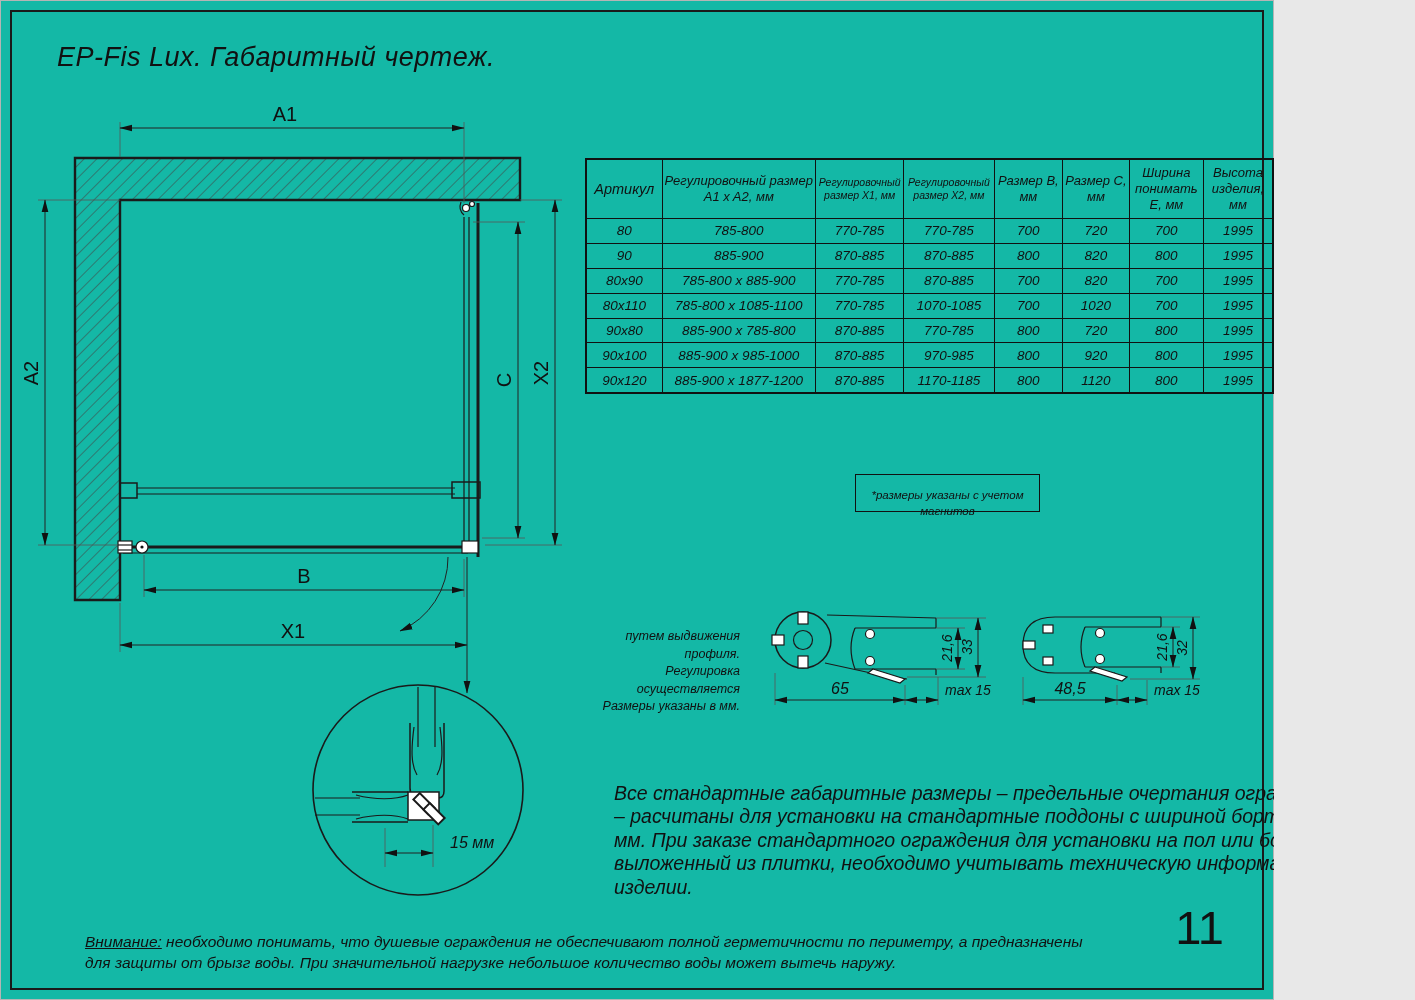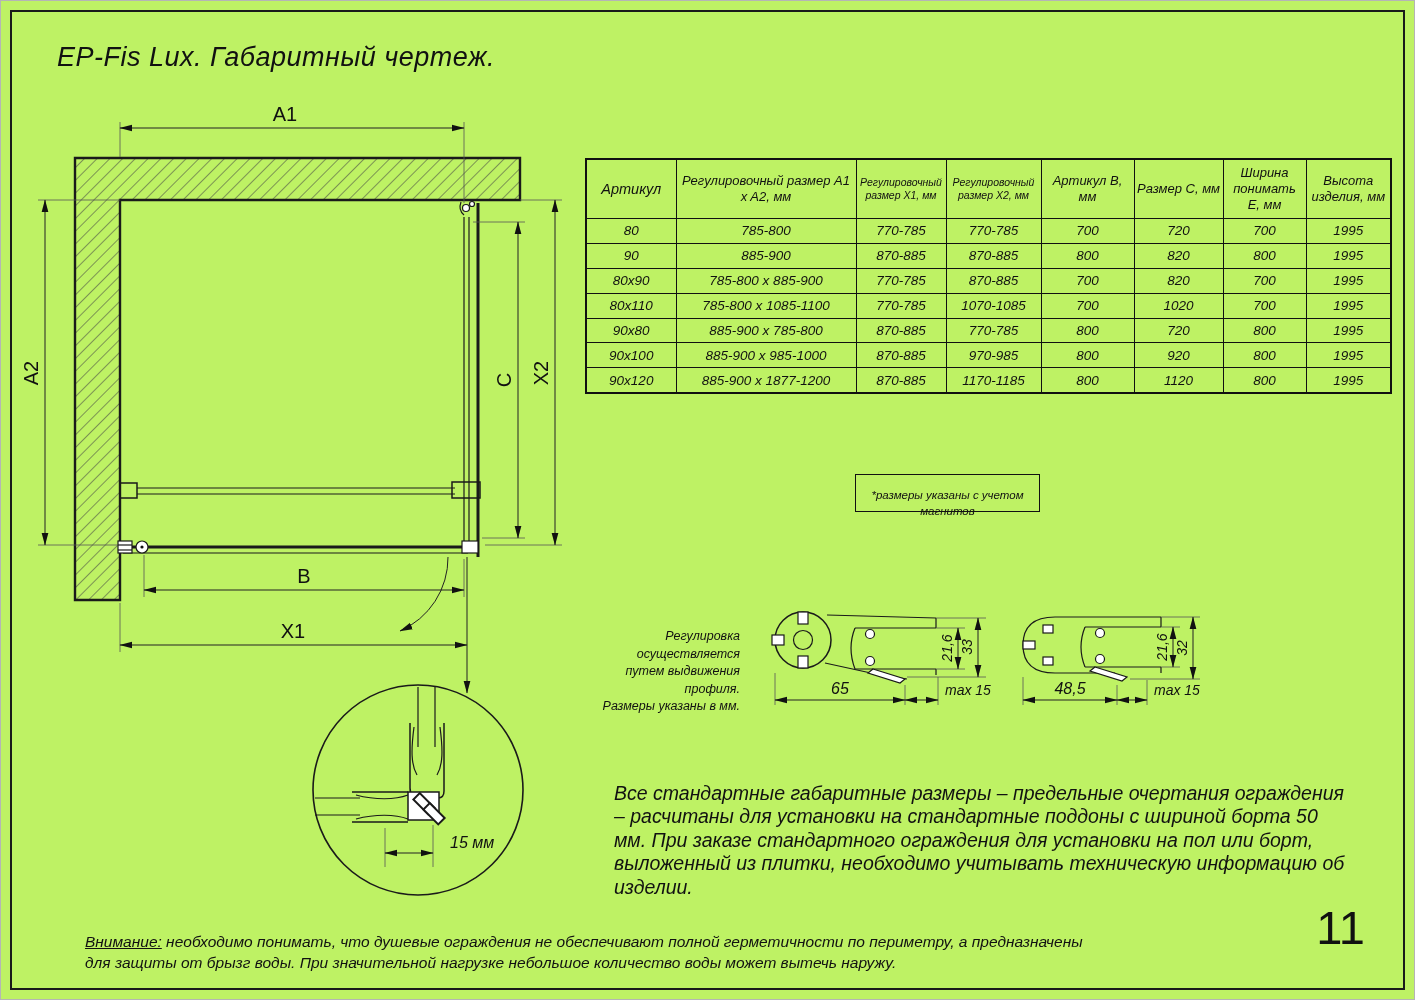--- a/index.html
+++ b/index.html
@@ -1,16 +1,16 @@
 <!DOCTYPE html>
 <html><head>
 <meta charset="utf-8">
 <style>
   html,body{margin:0;padding:0;background:#e8e8e8;font-family:"Liberation Sans",sans-serif;}
-  #page{position:relative;width:1415px;height:1000px;background:#bef264;overflow:hidden;
+  #page{position:relative;width:1274px;height:1000px;background:#14b8a6;overflow:hidden;
         box-shadow:inset 0 0 0 1px #b5b5b5;}
   #frame{position:absolute;left:10px;top:10px;right:10px;bottom:10px;border:2px solid #1a1a1a;}
   #title{position:absolute;left:57px;top:42px;font-size:27px;font-style:italic;color:#111;
          letter-spacing:0.5px;white-space:nowrap;}
 
   
   #spec-table{position:absolute;left:585px;top:158px;border-collapse:collapse;table-layout:fixed;}
   #spec-table th,#spec-table td{border:1.6px solid #111;color:#111;text-align:center;vertical-align:middle;
          padding:0 2px;overflow:hidden;}
   #spec-table{border:2.2px solid #111;}
@@ -167,21 +167,21 @@
         <col style="width:89px">
         <col style="width:83px">
         <col style="width:85px">
     </colgroup>
     <thead>
         <tr>
           <th>Артикул</th>
           <th>Регулировочный размер A1 x A2, мм</th>
           <th>Регулировочный размер X1, мм</th>
           <th>Регулировочный размер X2, мм</th>
-          <th>Артикул B, мм</th>
+          <th>Размер B, мм</th>
           <th>Размер C, мм</th>
           <th>Ширина понимать E, мм</th>
           <th>Высота изделия, мм</th>
         </tr>
       </thead>
     <tbody>
         <tr>
           <td>80</td>
           <td>785-800</td>
           <td>770-785</td>
@@ -249,22 +249,22 @@
           <td>800</td>
           <td>1120</td>
           <td>800</td>
           <td>1995</td>
         </tr>
       </tbody>
   </table>
   <div id="footnote-box">*размеры указаны с учетом магнитов</div>
 
   <div id="profiles-note">
+    <div>путем выдвижения профиля.</div>
     <div>Регулировка осуществляется</div>
-    <div>путем выдвижения профиля.</div>
     <div>Размеры указаны в мм.</div>
   </div>
 
   <svg id="profiles-drawing" style="left:755px;top:595px" width="480" height="125" viewBox="0 0 480 125">
     <defs>
       <marker id="arwB" viewBox="0 0 12 8" refX="11.5" refY="4" markerWidth="13" markerHeight="9" markerUnits="userSpaceOnUse" orient="auto-start-reverse">
         <path d="M0,0.8 L12,4 L0,7.2 Z" fill="#111"></path>
       </marker>
     </defs>
 

